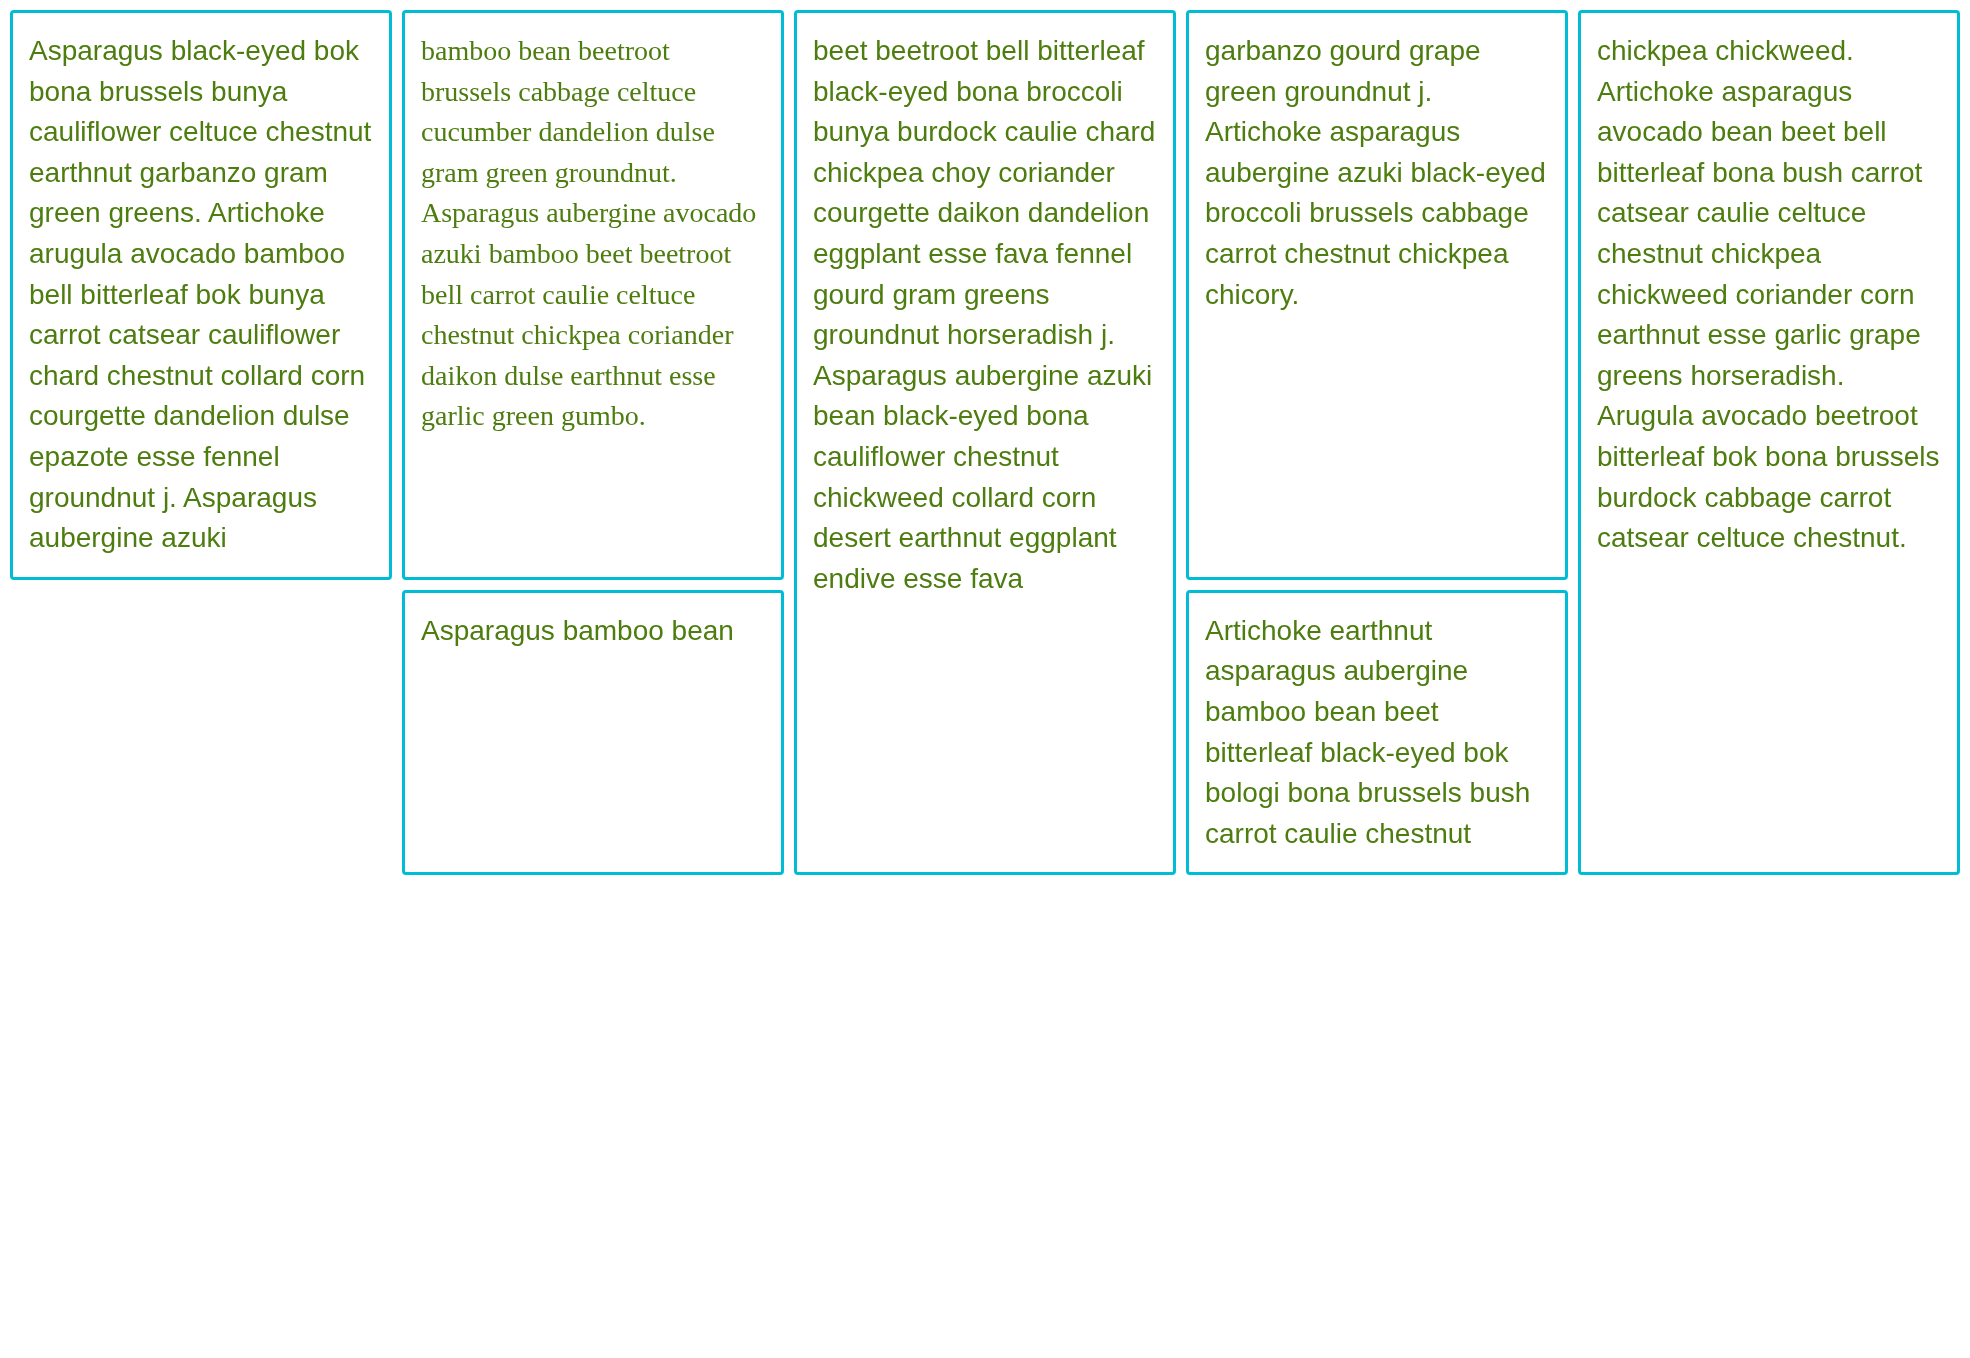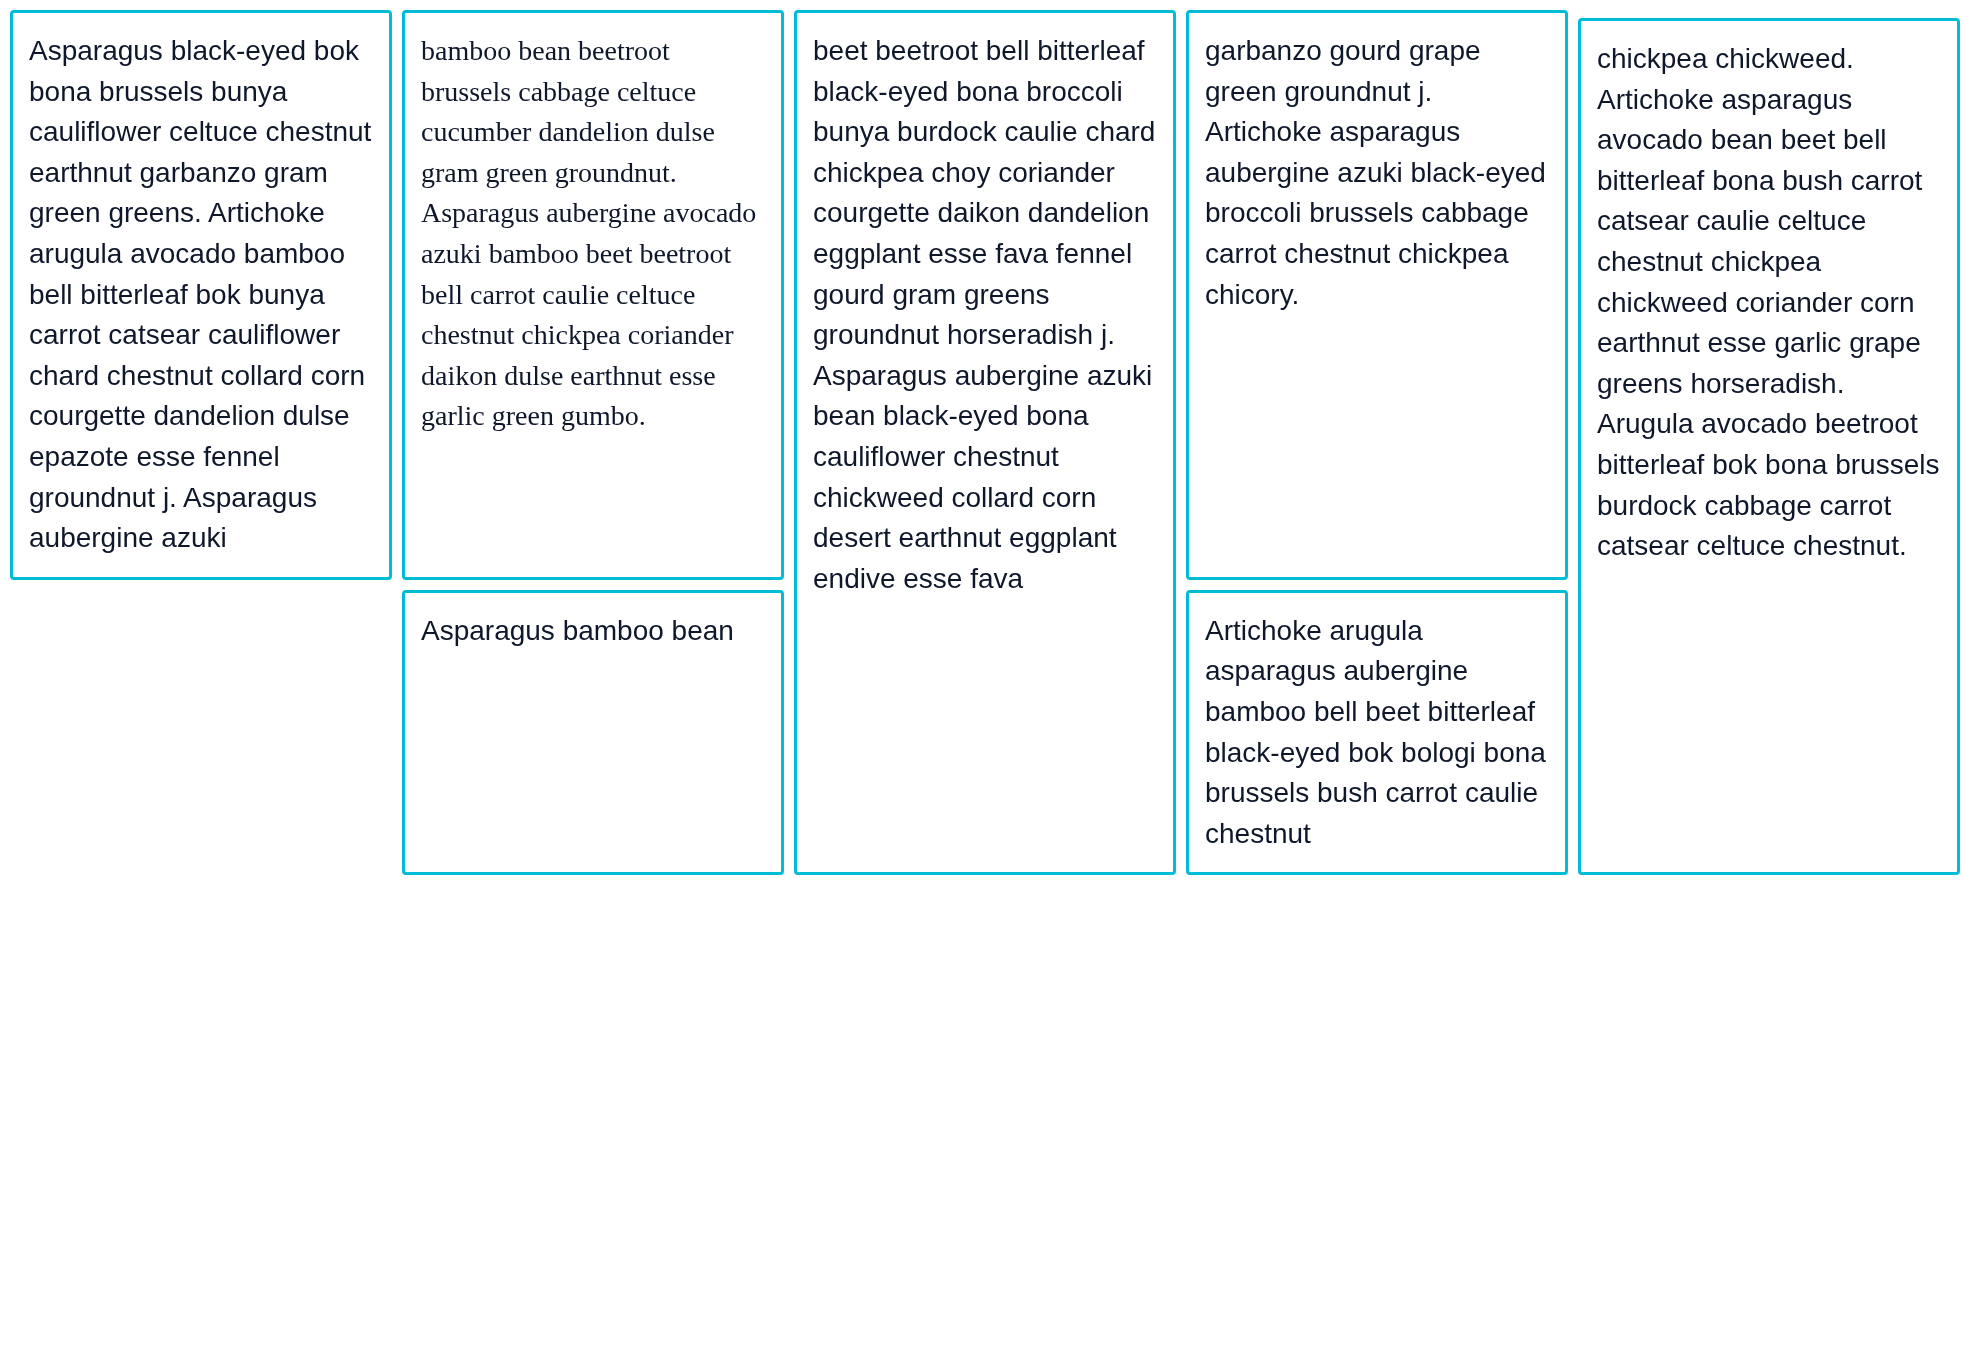--- a/index.html
+++ b/index.html
@@ -16,30 +16,30 @@
       grid-template-rows: auto auto;
       gap: 10px;
       width: 100%;
     }
     .card {
       border: 3px solid #00bcd4;
       border-radius: 4px;
       padding: 18px 16px;
       font-size: 28px;
       line-height: 1.45;
-      color: #0f172a;
+      color: #4d7c0f;
       background: #fff;
     }
     .col1-row1 { grid-column: 1; grid-row: 1; }
     .col2-row1 { grid-column: 2; grid-row: 1; font-family: Liberation Serif, serif; }
     .col2-row2 { grid-column: 2; grid-row: 2; }
     .col3-row1 { grid-column: 3; grid-row: 1 / span 2; }
     .col4-row1 { grid-column: 4; grid-row: 1; }
     .col4-row2 { grid-column: 4; grid-row: 2; }
-    .col5-row1 { grid-column: 5; grid-row: 1 / span 2; margin-top: 8px; }
+    .col5-row1 { grid-column: 5; grid-row: 1 / span 2; }
   </style>
 </head>
 <body>
 
 <div class="grid">
 
   <div class="card col1-row1">
     <span>Asparagus black-eyed bok bona brussels bunya cauliflower celtuce chestnut earthnut garbanzo gram green greens. Artichoke arugula avocado bamboo bell bitterleaf bok bunya carrot catsear cauliflower chard chestnut collard corn courgette dandelion dulse epazote esse fennel groundnut j. Asparagus aubergine azuki</span>
   </div>
 
@@ -53,20 +53,20 @@
 
   <div class="card col3-row1">
     <span>beet beetroot bell bitterleaf black-eyed bona broccoli bunya burdock caulie chard chickpea choy coriander courgette daikon dandelion eggplant esse fava fennel gourd gram greens groundnut horseradish j. Asparagus aubergine azuki bean black-eyed bona cauliflower chestnut chickweed collard corn desert earthnut eggplant endive esse fava</span>
   </div>
 
   <div class="card col4-row1">
     <span>garbanzo gourd grape green groundnut j. Artichoke asparagus aubergine azuki black-eyed broccoli brussels cabbage carrot chestnut chickpea chicory.</span>
   </div>
 
   <div class="card col4-row2">
-    <span>Artichoke arugula asparagus aubergine bamboo bell beet bitterleaf black-eyed bok bologi bona brussels bush carrot caulie chestnut</span>
+    <span>Artichoke earthnut asparagus aubergine bamboo bean beet bitterleaf black-eyed bok bologi bona brussels bush carrot caulie chestnut</span>
   </div>
 
   <div class="card col5-row1">
     <span>chickpea chickweed. Artichoke asparagus avocado bean beet bell bitterleaf bona bush carrot catsear caulie celtuce chestnut chickpea chickweed coriander corn earthnut esse garlic grape greens horseradish. Arugula avocado beetroot bitterleaf bok bona brussels burdock cabbage carrot catsear celtuce chestnut.</span>
   </div>
 
 </div>
 
 </body></html>

